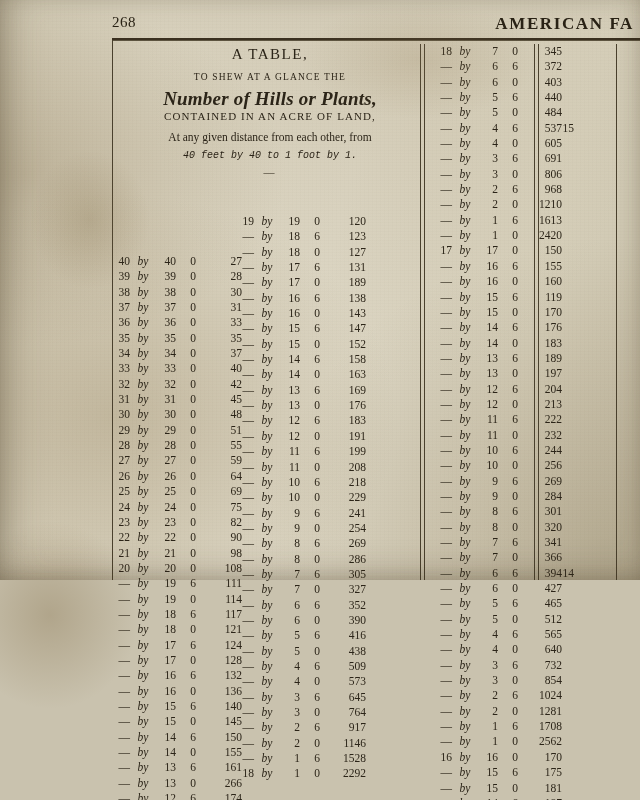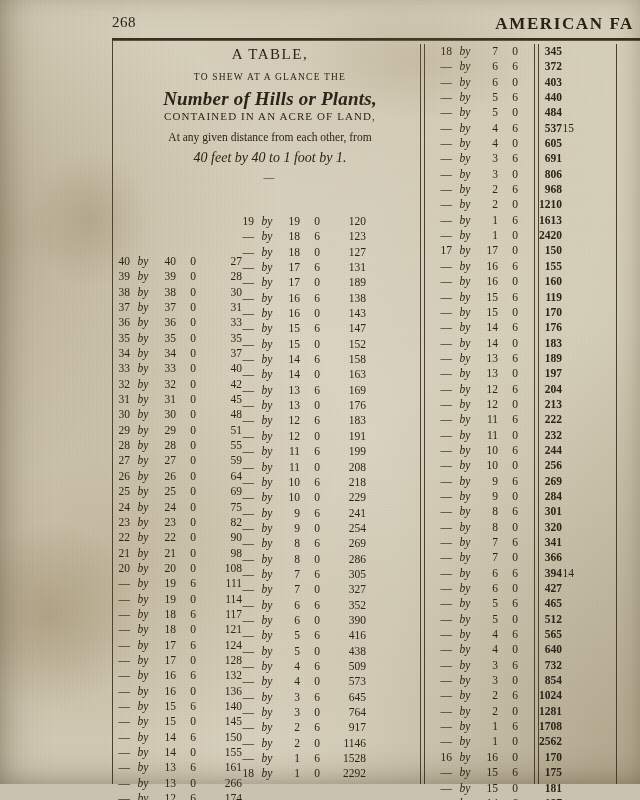--- a/index.html
+++ b/index.html
@@ -9,21 +9,21 @@
   body {
     width: 640px;
     height: 800px;
     overflow: hidden;
     background: #c9c2ae;
     font-family: "Liberation Serif", serif;
   }
   #page {
     position: relative;
     width: 640px;
-    height: 784px;
+    height: 580px;
     background:
       radial-gradient(ellipse at 18% 72%, rgba(150,132,96,0.35) 0%, rgba(150,132,96,0) 38%),
       radial-gradient(ellipse at 4% 30%, rgba(140,122,88,0.30) 0%, rgba(140,122,88,0) 30%),
       radial-gradient(ellipse at 62% 8%, rgba(160,144,110,0.18) 0%, rgba(160,144,110,0) 45%),
       radial-gradient(ellipse at 95% 95%, rgba(120,104,72,0.28) 0%, rgba(120,104,72,0) 40%),
       linear-gradient(105deg, #cfc7b1 0%, #d8d1bd 22%, #ded8c6 50%, #d6cfba 78%, #c8c0a9 100%);
     color: #2b2418;
   }
   
   #grain {
@@ -103,23 +103,24 @@
   .t-sub2 {
     font-size: 11px;
     letter-spacing: 1.1px;
   }
   .t-sub3 {
     font-size: 11.5px;
     margin-top: 9px;
     white-space: nowrap;
   }
   .t-sub4 {
-    font-size: 14px;
+    font-size: 10px;
     font-style: italic;
     margin-top: 7px;
+    font-family: Liberation Mono, monospace;
   }
   .t-dash {
     margin-top: 5px;
     font-size: 11px;
     letter-spacing: 2px;
   }
 
   
   .vrule {
     position: absolute;
@@ -162,21 +163,21 @@
   .dash {
     letter-spacing: 0px;
   }
   
   #colA { left: 104px;  top: 214px; margin-top: 40px; }
   #colB { left: 228px; top: 214px; }
   #colC { left: 428px; top: 44px;  }
   #colD { left: 548px; top: 44px;  }
 
   #colC .c-dist { width: 24px; }
-  #colC .c-num  { width: 38px; font-weight: bold; }
+  #colC .c-num  { width: 38px; }
   #colD .c-dist { width: 26px; }
 
   .smudge {
     position: absolute;
     border-radius: 50%;
     pointer-events: none;
   }
 </style>
 </head>
 <body>

